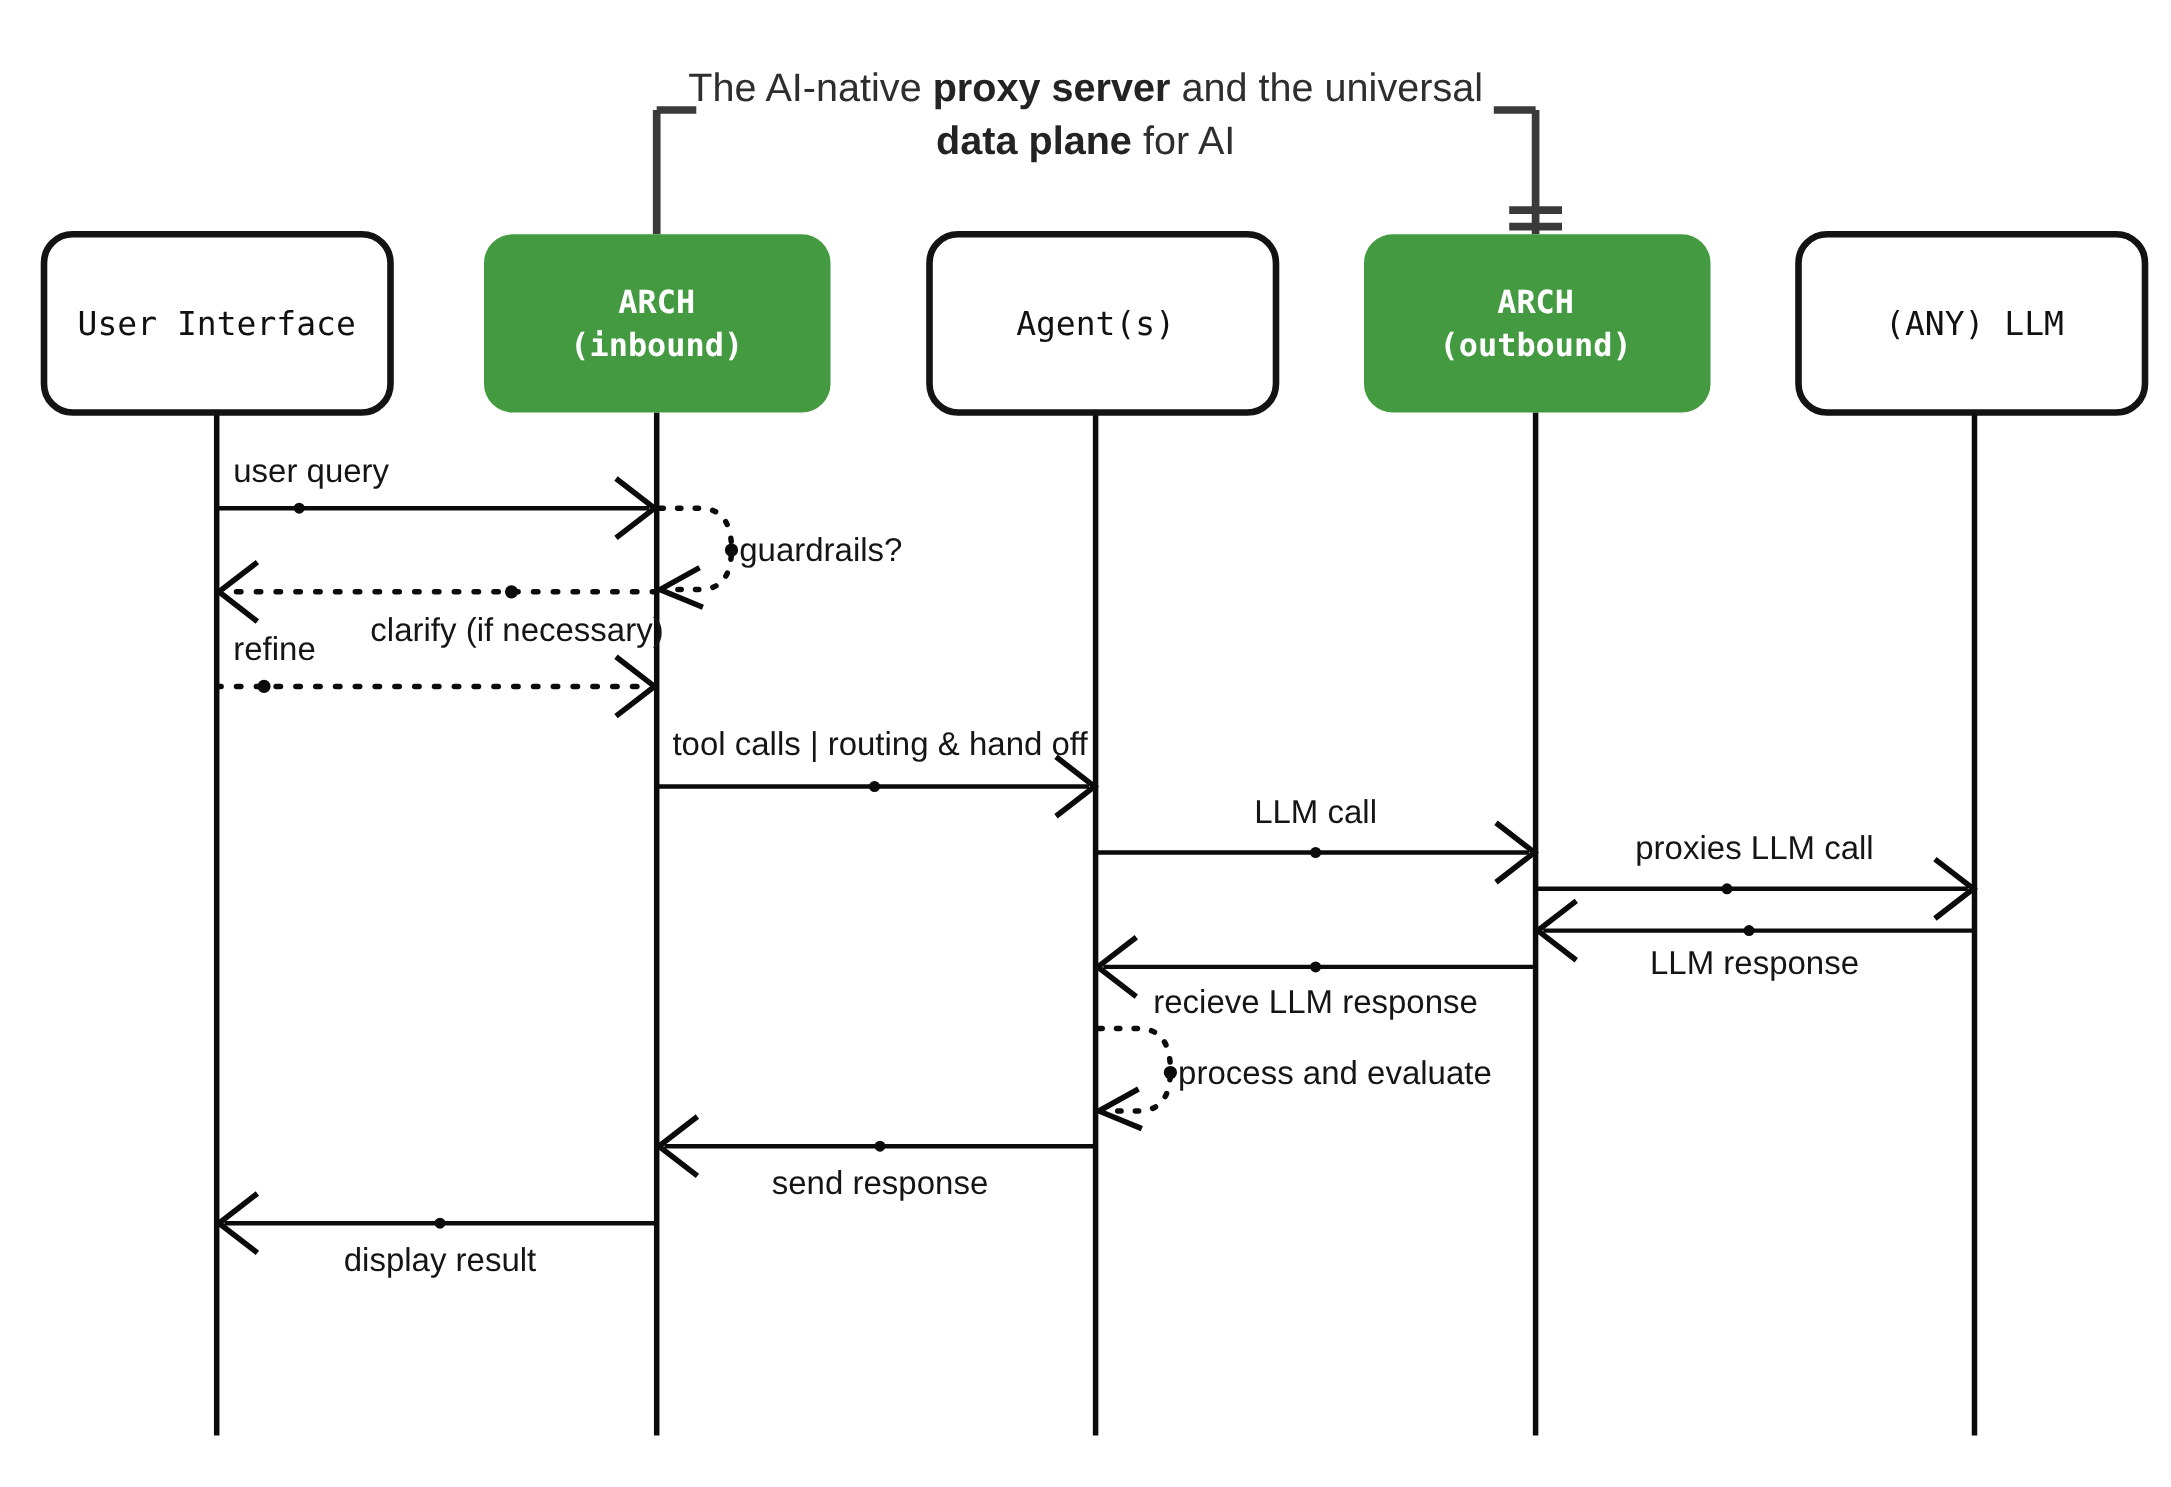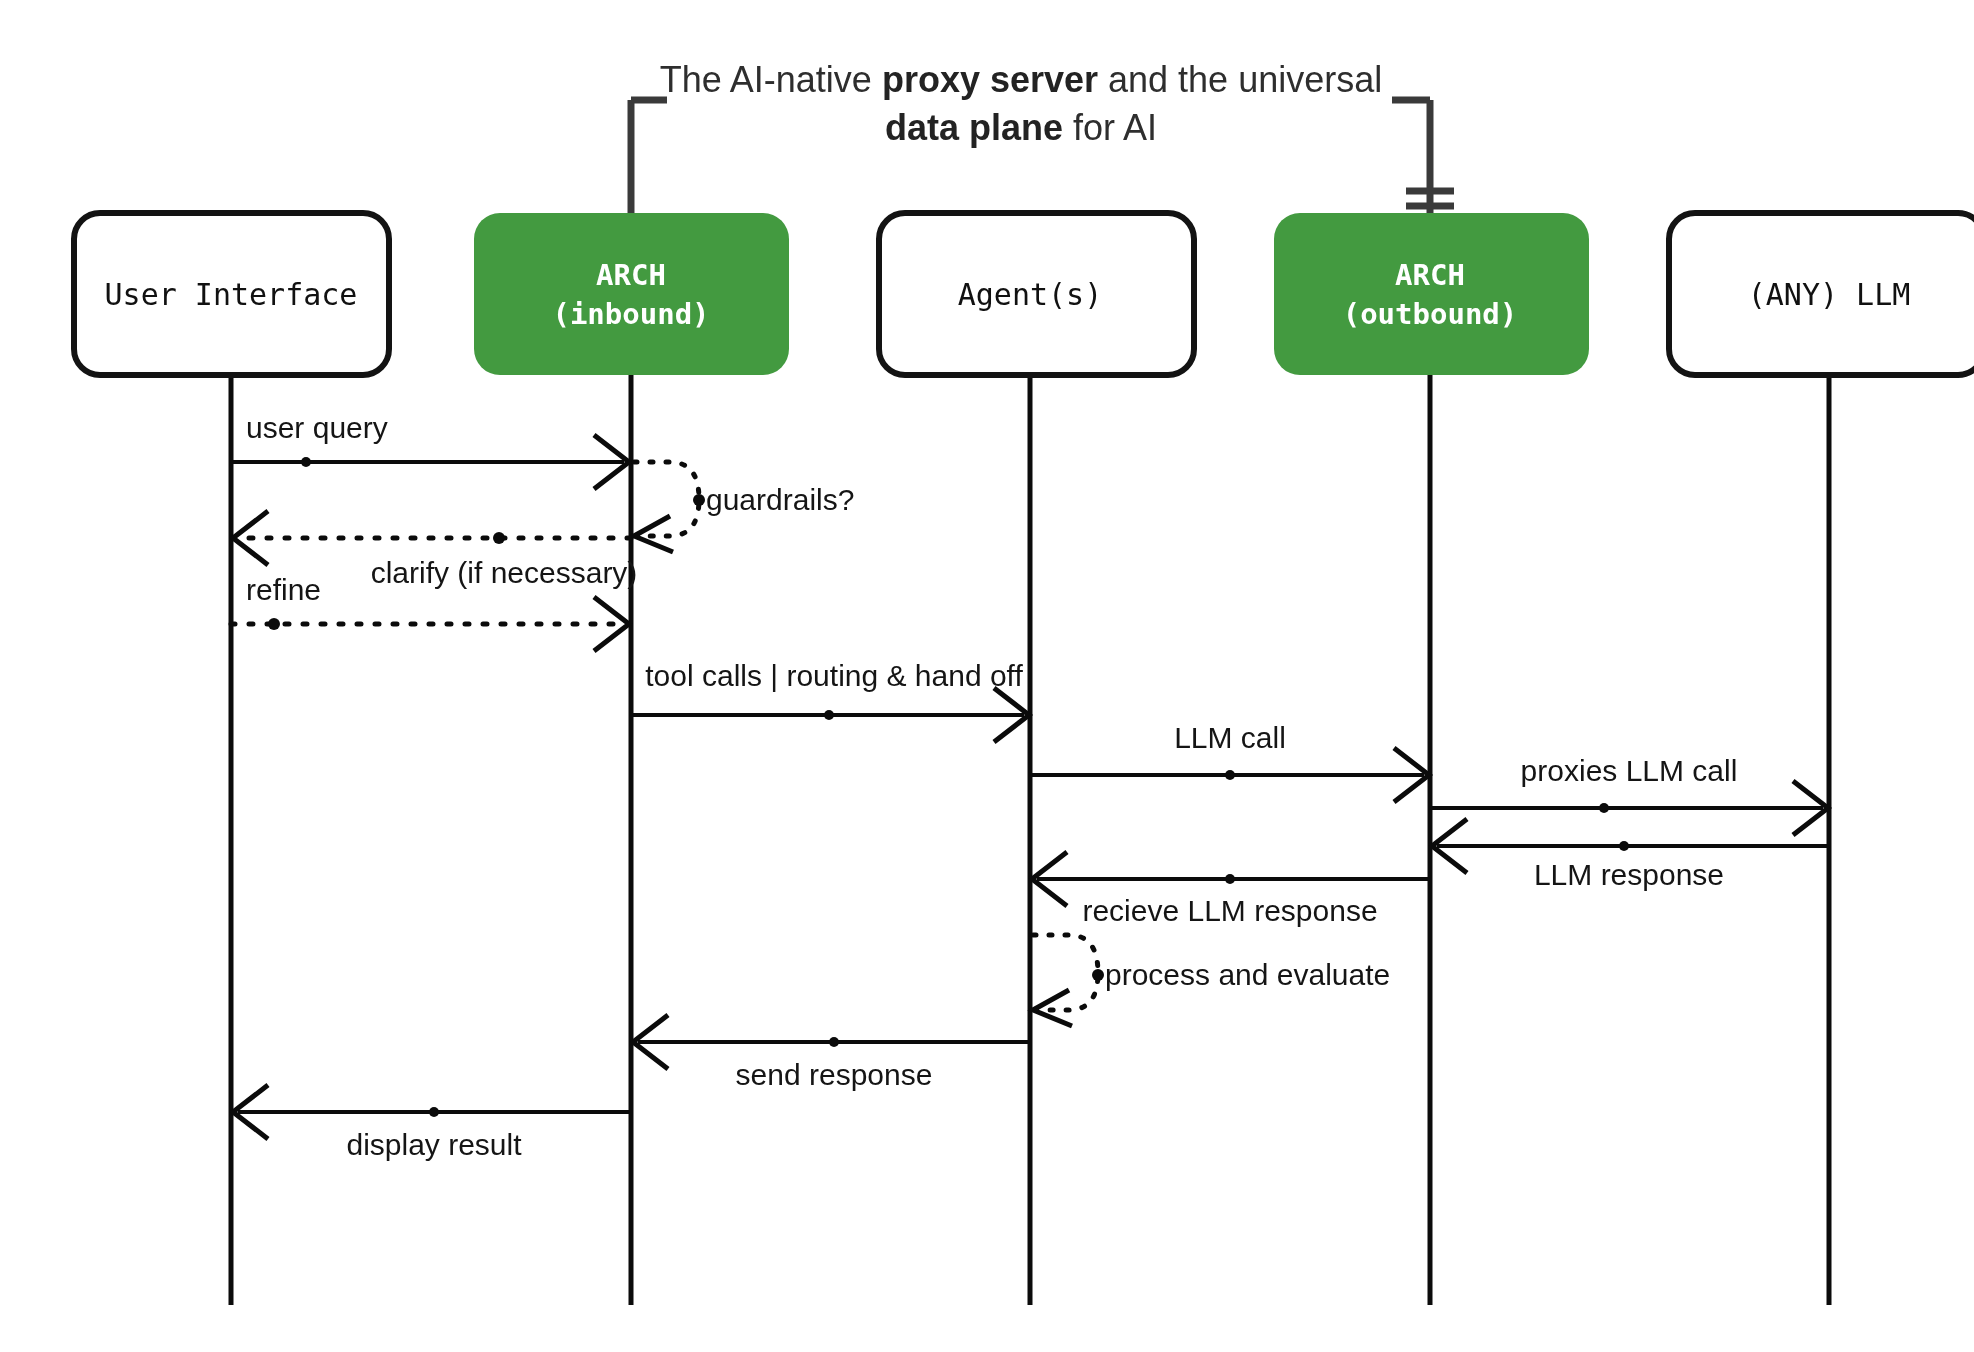--- a/index.html
+++ b/index.html
@@ -12,21 +12,20 @@
     font-family: "Liberation Sans", sans-serif;
     width: 1974px;
     height: 1352px;
     overflow: hidden;
     position: relative;
   }
   #diagram-root {
     position: relative;
     width: 1598px;
     height: 1352px;
-    padding-left: 34px;
   }
   svg#seq-svg {
     display: block;
     width: 1974px;
     height: 1352px;
   }
   .lifeline {
     stroke: #0b0b0b;
     stroke-width: 5;
     fill: none;

